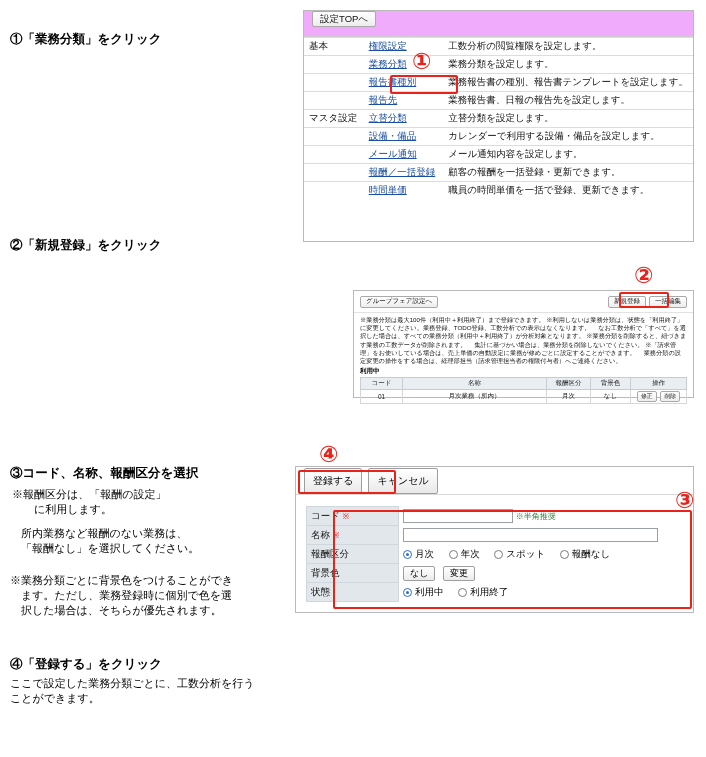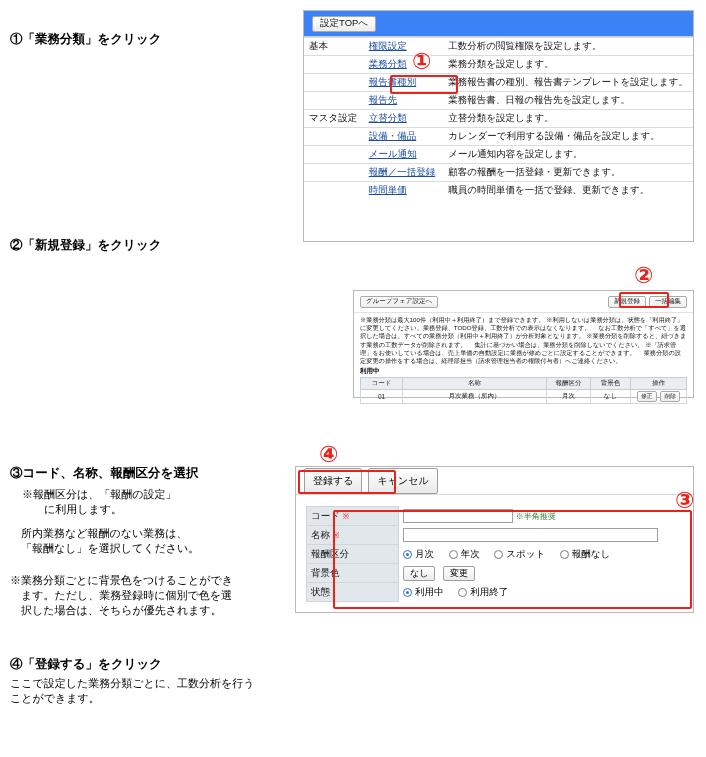--- a/index.html
+++ b/index.html
@@ -35,23 +35,22 @@
     border: 1px solid #b9b9b9;
     box-shadow: 0 0 0 0 rgba(0,0,0,0);
   }
 
   
   #shot1 { left: 303px; top: 10px; width: 391px; height: 232px; }
   #shot1 .topbar {
     height: 26px;
     border-bottom: 1px solid #cfcfcf;
     display: flex;
-    align-items: center;
     padding-left: 8px;
-    background: #3b82f6;
+    background: #f0abfc;
   }
   .btn-gray {
     display: inline-flex;
     align-items: center;
     justify-content: center;
     height: 16px;
     padding: 0 7px;
     font-size: 9.5px;
     background: linear-gradient(#ffffff,#ededed);
     border: 1px solid #a9a9a9;
@@ -337,21 +336,21 @@
         <span class="minibtn">削除</span>
       </td>
     </tr>
   </tbody>
     </table>
 </div>
 <div class="redbox abs" style="left:619px; top:292px; width:50px; height:16px;"></div>
 <div class="circnum big abs" style="left:634px; top:264px;">②</div>
 
 <div class="abs step-title" style="left:10px; top:465px;">③コード、名称、報酬区分を選択</div>
-<div class="abs note" style="left:22px; top:487px; width:275px;">※報酬区分は、「報酬の設定」
+<div class="abs note" style="left:12px; top:487px; width:275px;">※報酬区分は、「報酬の設定」
 　　に利用します。</div>
 <div class="abs note" style="left:10px; top:526px; width:275px;">　所内業務など報酬のない業務は、
 　「報酬なし」を選択してください。</div>
 <div class="abs note" style="left:10px; top:573px; width:285px;">※業務分類ごとに背景色をつけることができ
 　ます。ただし、業務登録時に個別で色を選
 　択した場合は、そちらが優先されます。</div>
 
 <div class="abs panel" id="shot3">
   <div class="topbar">
     <span class="btn-form">登録する</span>

